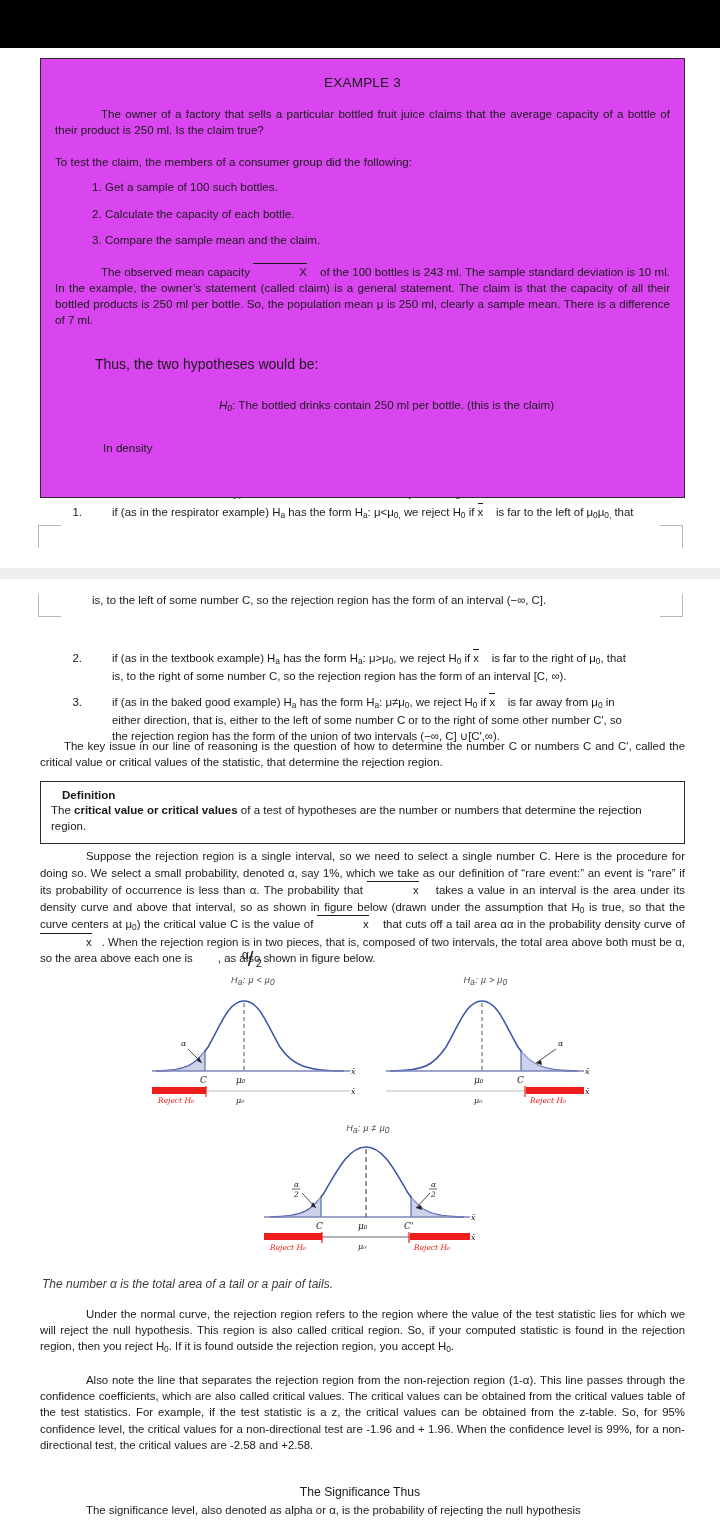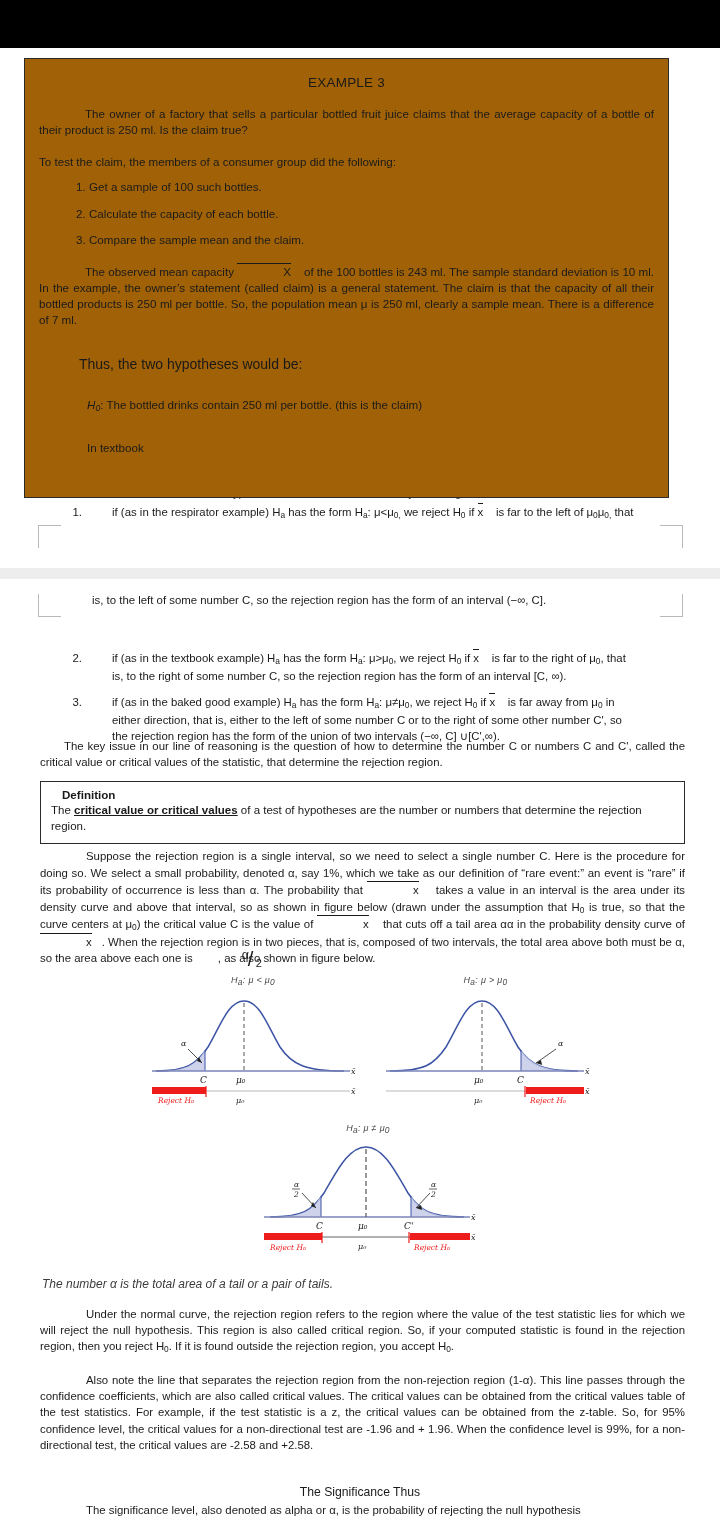--- a/index.html
+++ b/index.html
@@ -27,40 +27,40 @@
 
   
   .crop{position:absolute;width:22px;height:22px;border:1.4px solid #b9b9b9;}
   .crop.tl{border-right:none;border-bottom:none;}
   .crop.tr{border-left:none;border-bottom:none;}
   .crop.bl{border-right:none;border-top:none;}
   .crop.br{border-left:none;border-top:none;}
 
   
   .example-box{
-    position:absolute;left:24px;top:58px;width:645px;height:440px;
+    position:absolute;left:40px;top:58px;width:645px;height:440px;
     border:1.6px solid #2b2b2b;
-    background:#a16207;
+    background:#d946ef;
     box-sizing:border-box;
     overflow:hidden;
     z-index:6;
   }
   .example-inner{padding:12px 14px 0 14px;}
   .ex-title{
     text-align:center;font-size:13.5px;font-weight:normal;letter-spacing:.2px;
     margin:4px 0 14px 0;
   }
   p.body{
     font-size:11.6px;line-height:1.38;margin:16px 0 9px 0;text-align:justify;
   }
   p.body.indent{text-indent:46px;}
   ol.steps{margin:4px 0 6px 0;padding-left:50px;}
   ol.steps li{font-size:11.6px;line-height:1.35;margin-bottom:11px;}
   .thus{font-size:14px;margin:28px 0 0 40px;}
-  .hyp{font-size:11.6px;margin:26px 0 0 48px;}
+  .hyp{font-size:11.6px;margin:26px 0 0 48px;text-align:center;}
   .hyp .hsym{font-style:italic;}
   .hyp .sub{font-size:8.6px;vertical-align:-2px;font-style:italic;}
   .insym{font-size:11.6px;margin:28px 0 0 48px;}
 
   
   .overlap-line{
     position:absolute;left:40px;top:487px;width:645px;
     font-size:11.4px;color:#3a3a3a;z-index:4;
   }
 
@@ -79,21 +79,21 @@
   }
 
   
   .def-box{
     position:absolute;left:40px;top:781px;width:645px;
     border:1.6px solid #2b2b2b;box-sizing:border-box;
     padding:6px 10px 8px 10px;background:#fff;
   }
   .def-box .dtitle{font-size:11.6px;font-weight:bold;margin-bottom:2px;padding-left:11px;}
   .def-box .dtext{font-size:11.5px;line-height:1.38;}
-  .def-box .dtext b{font-weight:bold;text-decoration:underline;}
+  .def-box .dtext b{font-weight:bold;}
 
   
   .frac{display:inline-block;position:relative;width:22px;height:16px;vertical-align:-5px;}
   .frac .nu{position:absolute;left:0;top:-5px;font-size:12.5px;}
   .frac .sl{position:absolute;left:6px;top:-6px;font-size:20px;color:#1a1a1a;}
   .frac .de{position:absolute;left:14px;top:4px;font-size:11px;}
 
   
   .figs{position:absolute;left:0;top:975px;width:720px;height:295px;}
   .fig{position:absolute;}
@@ -145,21 +145,21 @@
         <li>Compare the sample mean and the claim.</li>
       </ol>
 
       <p class="body indent"><span>The observed mean capacity </span><span class="xbar">X</span>&nbsp;&nbsp;&nbsp;<span> of the 100 bottles is 243 ml. The sample standard deviation is 10 ml. In the example, the owner’s statement (called claim) is a general statement. The claim is that the capacity of all their bottled products is 250 ml per bottle. So, the population mean μ is 250 ml, clearly a sample mean. There is a difference of 7 ml.</span></p>
 
       <div class="thus">Thus, the two hypotheses would be:</div>
 
       <div class="hyp"><span class="hsym">H</span><span class="sub">0</span><span>: The bottled drinks contain 250 ml per bottle. (this is the claim)</span></div>
 
 
-      <div class="insym">In textbook</div>
+      <div class="insym">In density</div>
     </div>
   </div>
 
   <div class="overlap-line">Each different form of the alternative hypothesis Ha has its own kind of rejection region.</div>
 
   <div class="num-item" style="top:504px;">
     <span class="n">1.</span>
     <span class="c"><span>if (as in the respirator example) H</span><span class="sub">a</span><span> has the form H</span><span class="sub">a</span><span>: μ&lt;μ</span><span class="sub">0,</span><span> we reject H</span><span class="sub">0</span><span> if </span><span class="xbar">x</span>&nbsp;&nbsp;&nbsp;<span> is far to the left of μ</span><span class="sub">0</span><span>μ</span><span class="sub">0,</span><span> that</span></span>
   </div>
 

